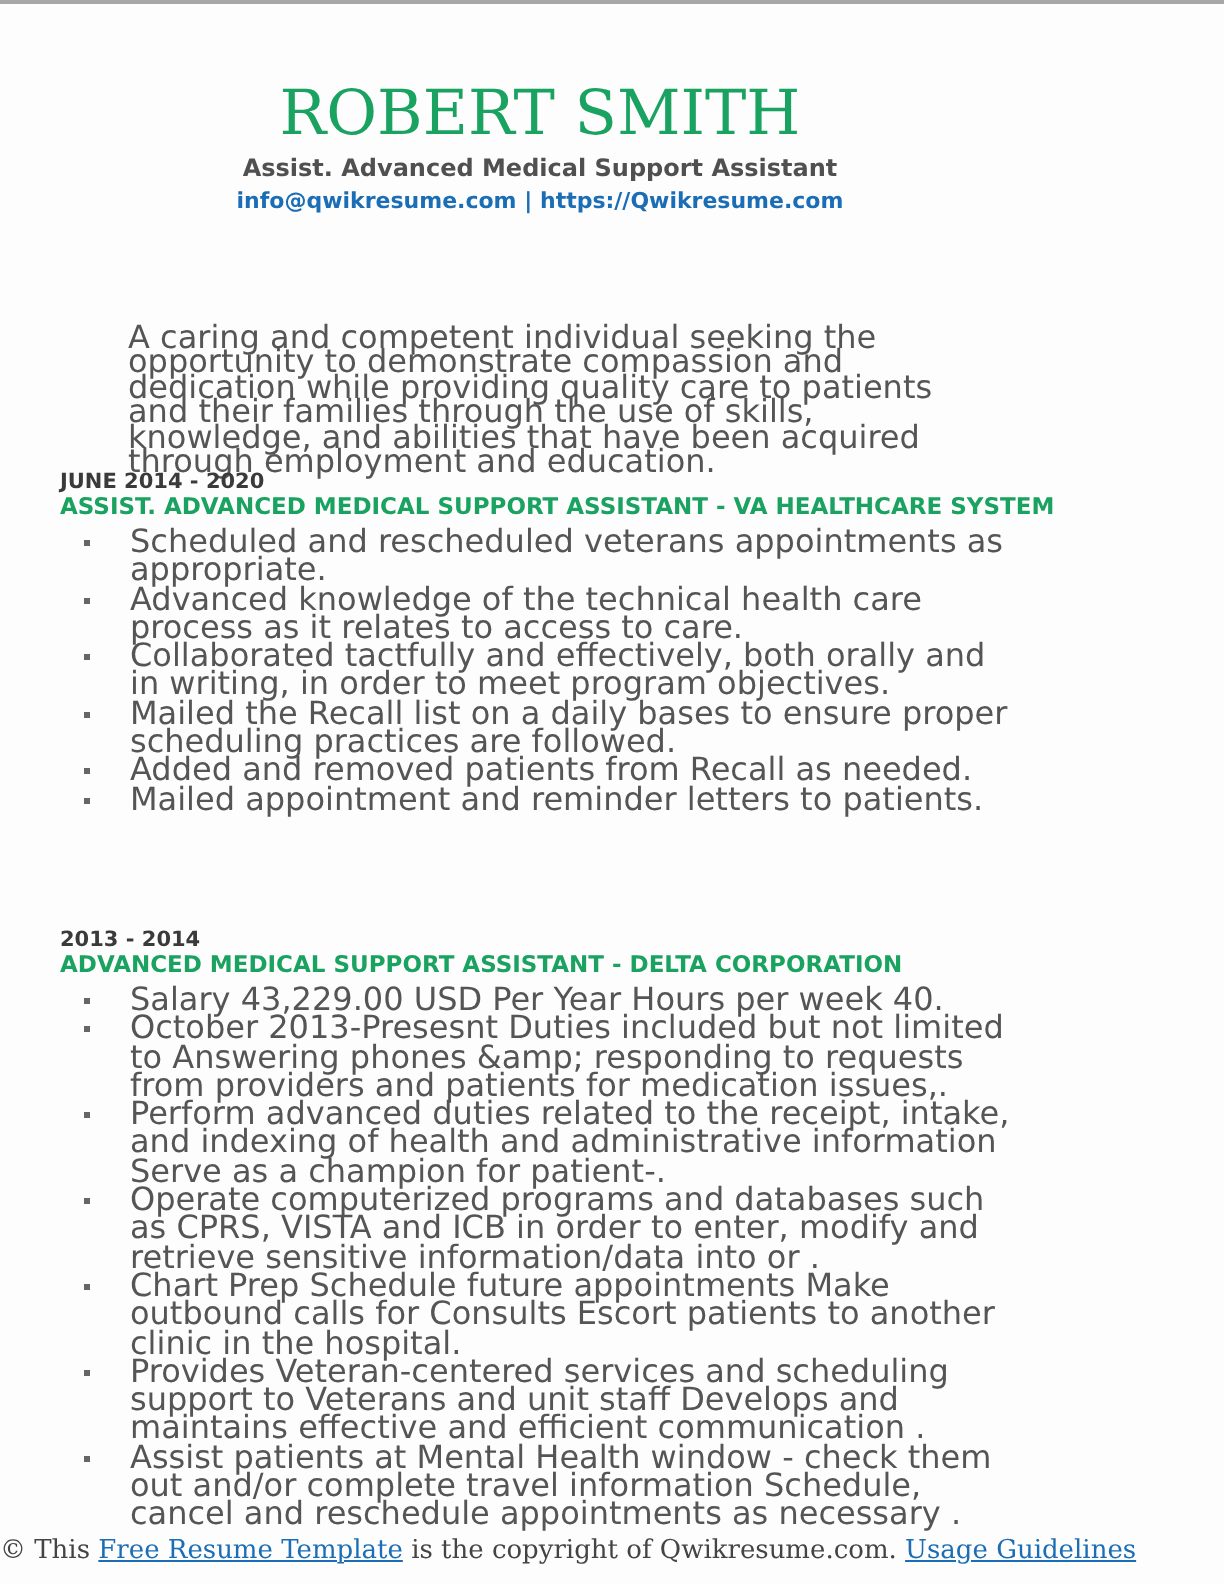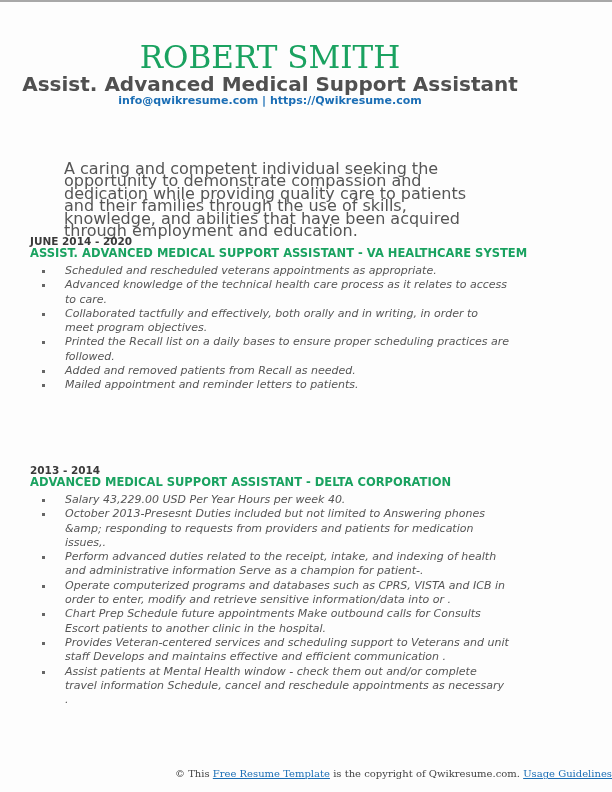--- a/index.html
+++ b/index.html
@@ -7,41 +7,41 @@
     width: 612px; height: 792px; background: #fdfdfd;
     position: relative; overflow: hidden;
     font-family: "DejaVu Sans", sans-serif; color: #555;
   }
   .top-rule { position: absolute; left: 0; top: 0; width: 612px; height: 2px; background: #a8a8a8; }
   .header { position: absolute; left: 0; top: 40px; width: 540px; text-align: center; }
   .name {
     font-family: "DejaVu Serif", serif; font-size: 31px; color: #1aa260;
     line-height: 34px; letter-spacing: 0px; font-weight: normal;
   }
-  .jobtitle { font-size: 20px; font-weight: bold; color: #505050; line-height: 20px; margin-top: 0px; }
+  .jobtitle { font-size: 12px; font-weight: bold; color: #505050; line-height: 20px; margin-top: 0px; }
   .contact { margin-top: 0; font-size: 11px; font-weight: bold; color: #1b6eb5; line-height: 14px; }
   .contact a { color: #1b6eb5; text-decoration: none; }
   .contact .sep { color: #1b6eb5; }
   .summary {
     position: absolute; left: 64px; top: 163px; width: 430px;
     font-size: 16px; line-height: 12.4px; color: #555;
   }
   .job { position: absolute; left: 30px; width: 520px; }
   .job-date { font-size: 10.5px; font-weight: bold; color: #3a3a3a; line-height: 12px; }
   .job-title { font-size: 11.5px; font-weight: bold; color: #1aa260; line-height: 13px; }
   ul.bullets { margin: 4px 0 0 0; padding: 0 0 0 35px; list-style: none; width: 445px; }
   ul.bullets li {
-    position: relative; font-size: 11px; line-height: 14.3px; color: #555; font-style: italic;
+    position: relative; font-size: 16px; line-height: 14.3px; color: #555;
   }
   ul.bullets li::before {
     content: ""; position: absolute; left: -23px; top: 6px; width: 3px; height: 3px; background: #666;
   }
   .footer {
-    position: absolute; left: 0; top: 768px; width: 612px; text-align: right;
-    font-family: "DejaVu Serif", serif; font-size: 10px; color: #444;
+    position: absolute; left: 0; top: 768px; width: 612px; text-align: left;
+    font-family: "DejaVu Serif", serif; font-size: 13px; color: #444;
   }
   .footer a { color: #1b6eb5; text-decoration: underline; }
 </style>
 </head>
 <body>
 
 <div class="top-rule"></div>
 
 <div class="header">
   <div class="name">ROBERT SMITH</div>
@@ -55,21 +55,21 @@
 
 <div class="summary">A caring and competent individual seeking the opportunity to demonstrate compassion and dedication while providing quality care to patients and their families through the use of skills, knowledge, and abilities that have been acquired through employment and education.</div>
 
 <div class="job" style="top:235px;">
   <div class="job-date">JUNE 2014 - 2020</div>
   <div class="job-title">ASSIST. ADVANCED MEDICAL SUPPORT ASSISTANT - VA HEALTHCARE SYSTEM</div>
   <ul class="bullets">
     <li>Scheduled and rescheduled veterans appointments as appropriate.</li>
     <li>Advanced knowledge of the technical health care process as it relates to access to care.</li>
     <li>Collaborated tactfully and effectively, both orally and in writing, in order to meet program objectives.</li>
-    <li>Printed the Recall list on a daily bases to ensure proper scheduling practices are followed.</li>
+    <li>Mailed the Recall list on a daily bases to ensure proper scheduling practices are followed.</li>
     <li>Added and removed patients from  Recall as needed.</li>
     <li>Mailed appointment and reminder letters to patients.</li>
   </ul>
 </div>
 
 <div class="job" style="top:464px;">
   <div class="job-date">2013 - 2014</div>
   <div class="job-title">ADVANCED MEDICAL SUPPORT ASSISTANT - DELTA CORPORATION</div>
   <ul class="bullets">
     <li>Salary 43,229.00 USD Per Year Hours per week 40.</li>

